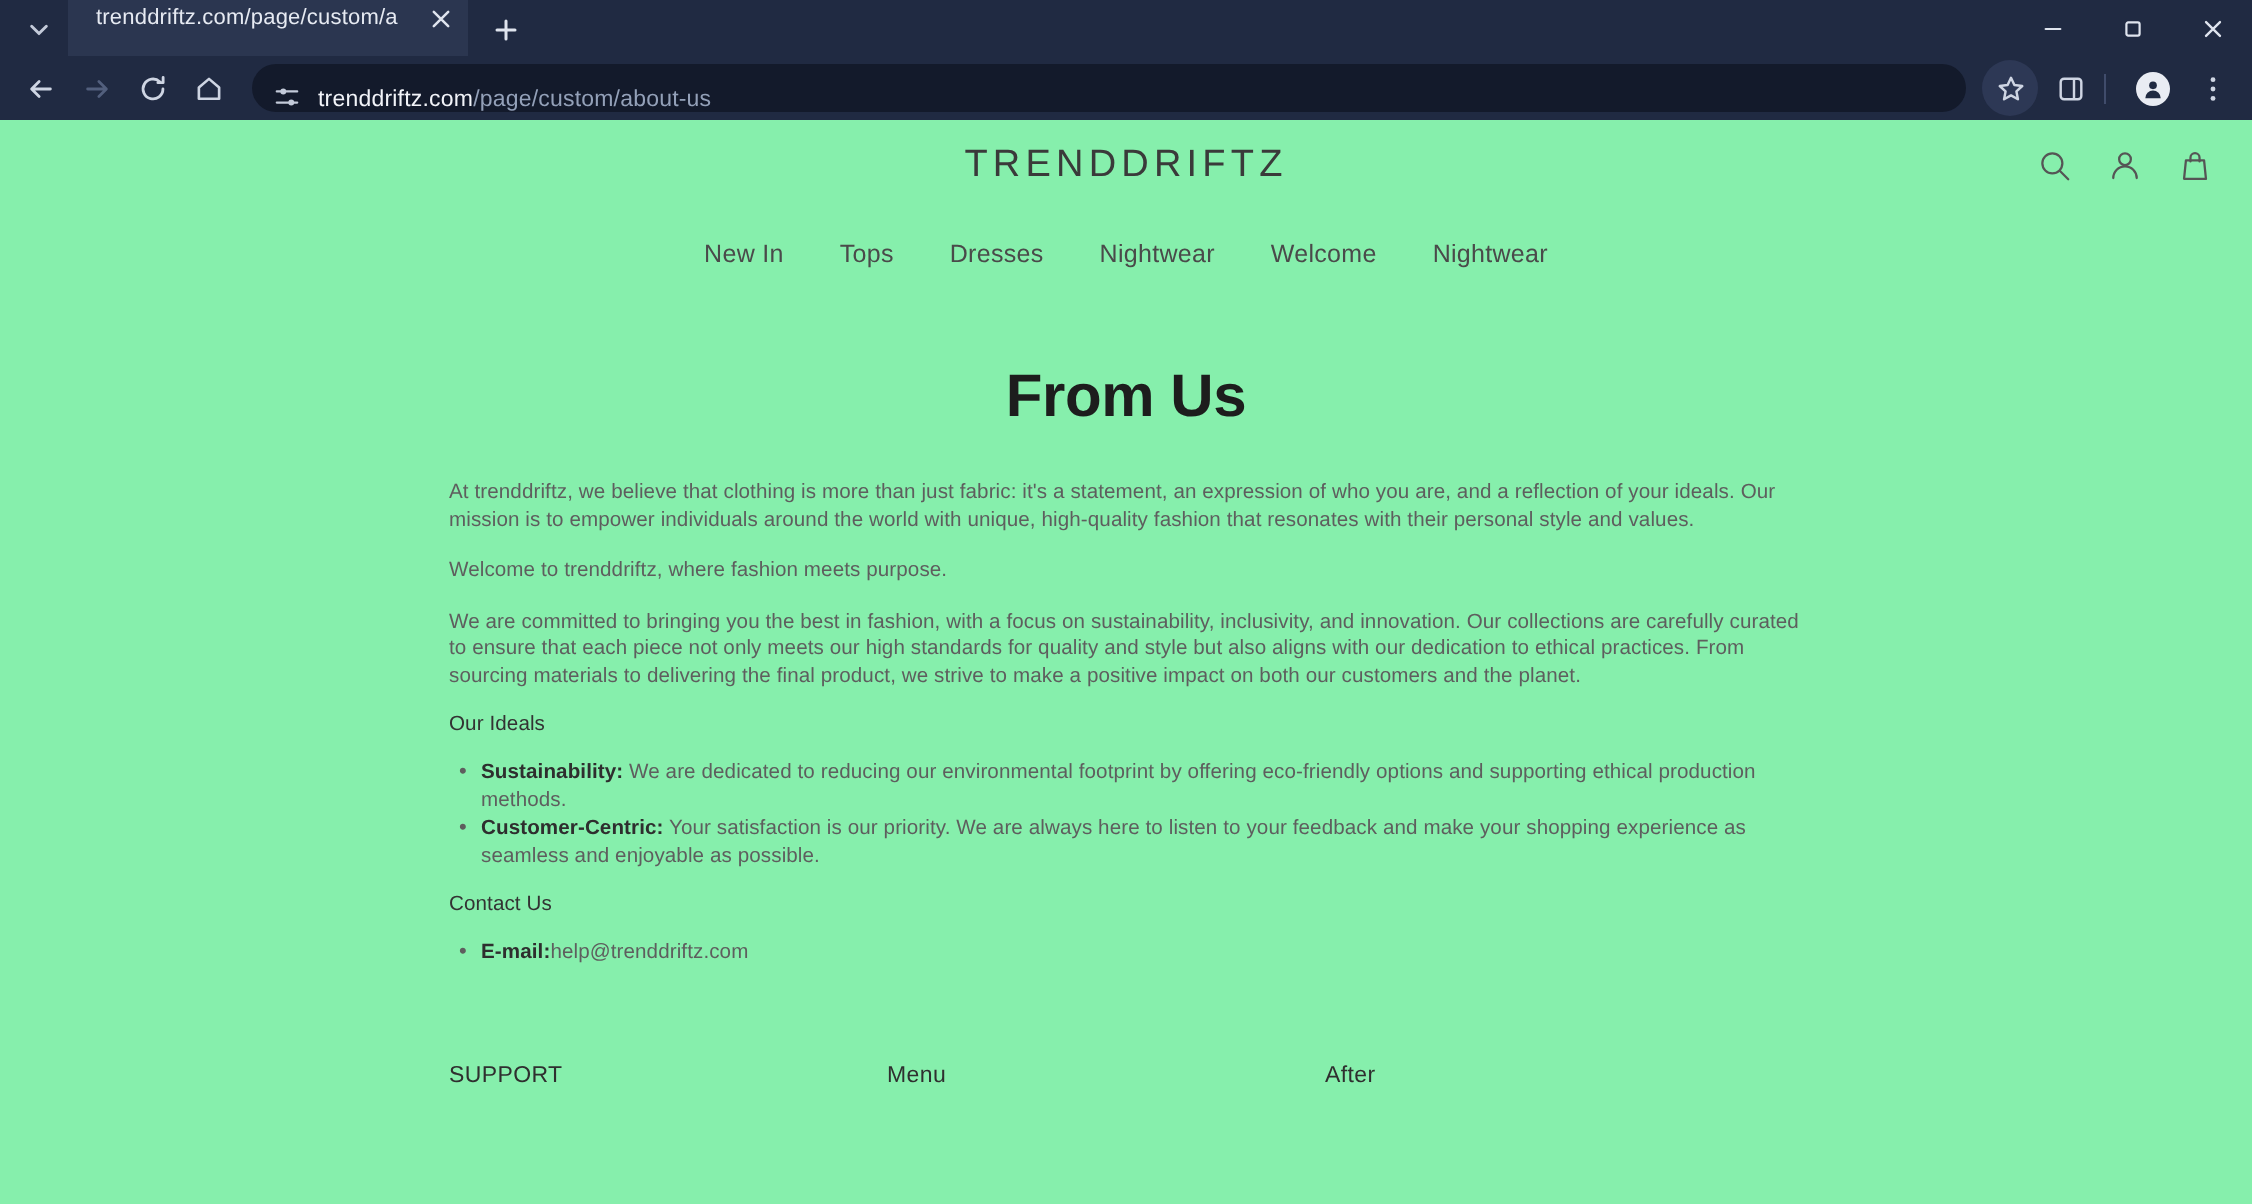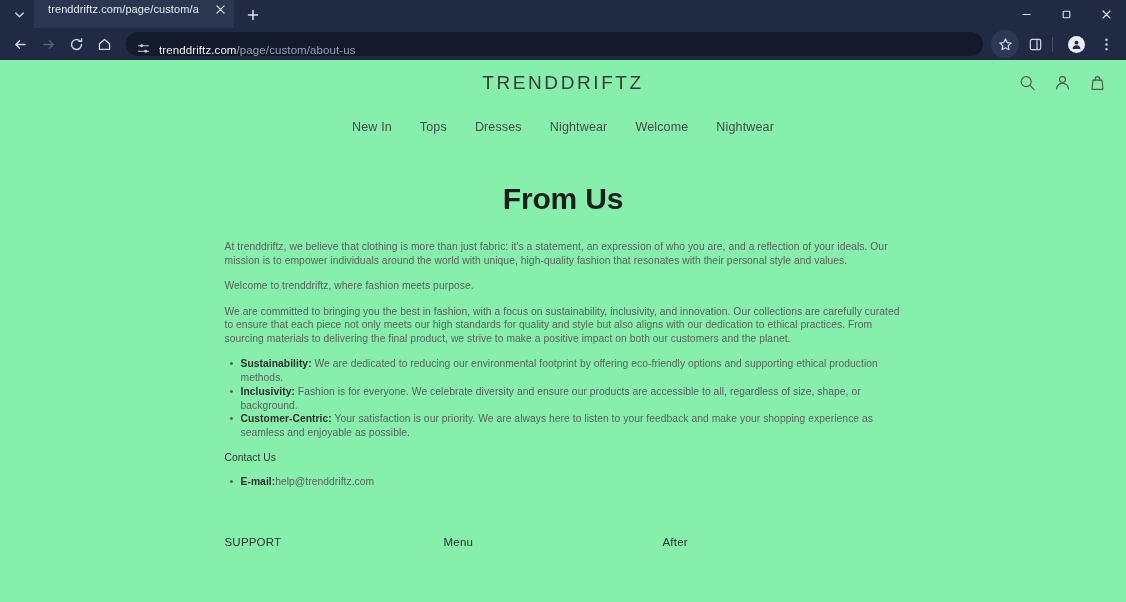--- a/index.html
+++ b/index.html
@@ -335,26 +335,24 @@
     </div>
 
     <h1 class="page-title">From Us</h1>
 
     <div class="content">
       <p class="p">At trenddriftz, we believe that clothing is more than just fabric: it's a statement, an expression of who you are, and a reflection of your ideals. Our mission is to empower individuals around the world with unique, high-quality fashion that resonates with their personal style and values.</p>
       <p class="p">Welcome to trenddriftz, where fashion meets purpose.</p>
 
       <p class="p">We are committed to bringing you the best in fashion, with a focus on sustainability, inclusivity, and innovation. Our collections are carefully curated to ensure that each piece not only meets our high standards for quality and style but also aligns with our dedication to ethical practices. From sourcing materials to delivering the final product, we strive to make a positive impact on both our customers and the planet.</p>
 
+      <div class="sec-head">Our Ideals</div>
       <ul class="bullets">
         <li>
           <span class="b">Sustainability:</span><span> We are dedicated to reducing our environmental footprint by offering eco-friendly options and supporting ethical production methods.</span>
-        </li>
-        <li>
-          <span class="b">Inclusivity:</span><span> Fashion is for everyone. We celebrate diversity and ensure our products are accessible to all, regardless of size, shape, or background.</span>
         </li>
         <li>
           <span class="b">Customer-Centric:</span><span> Your satisfaction is our priority. We are always here to listen to your feedback and make your shopping experience as seamless and enjoyable as possible.</span>
         </li>
       </ul>
 
       <div class="sec-head">Contact Us</div>
       <ul class="bullets">
         <li>
           <span class="b">E-mail:</span><span>help@trenddriftz.com</span>

